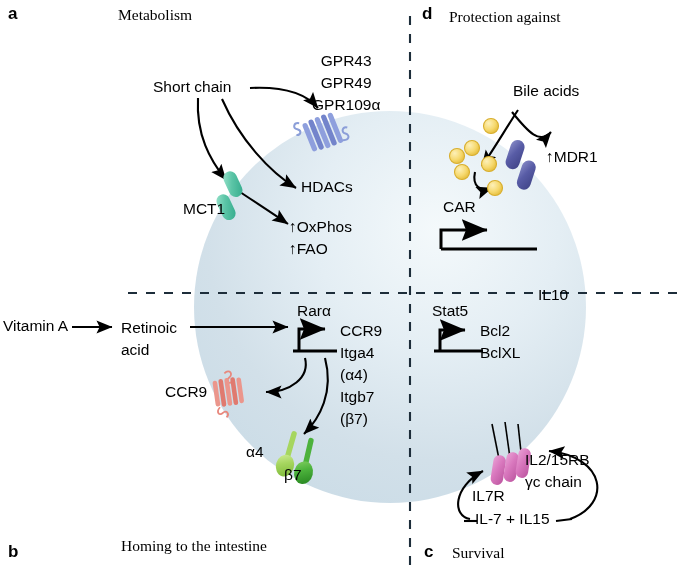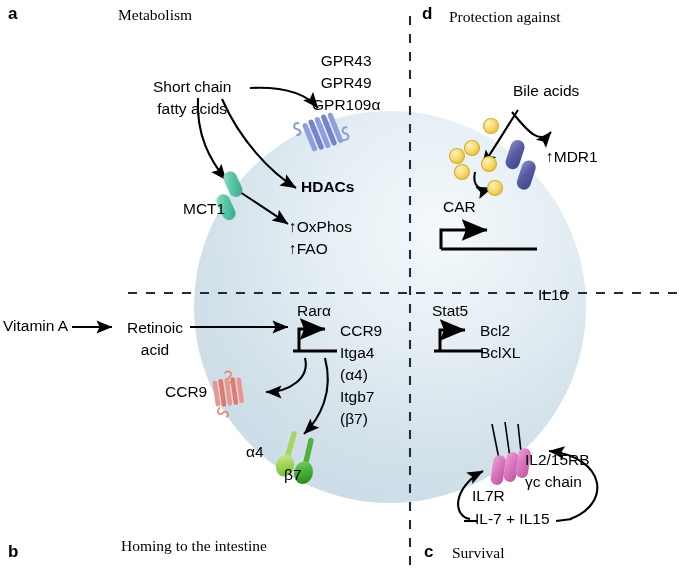--- a/index.html
+++ b/index.html
@@ -187,49 +187,48 @@
     <path d="M464,521 L477,521" fill="none" stroke="#000" stroke-width="2.1"></path>
     <path d="M556,521 L572,519" fill="none" stroke="#000" stroke-width="2.1"></path>
 
   </svg>
 
   <div style="position:absolute;left:8px;top:4px;" class="panel-letter">a</div>
   <div style="position:absolute;left:118px;top:6px;" class="panel-title">Metabolism</div>
 
   <div style="position:absolute;left:153px;top:76px;text-align:center;line-height:22px;">
     <div class="lbl">Short chain</div>
-    <div class="lbl">fatty acids</div>
   </div>
 
   <div style="position:absolute;left:312px;top:50px;text-align:center;line-height:22px;">
     <div class="lbl">GPR43</div>
     <div class="lbl">GPR49</div>
     <div class="lbl">GPR109α</div>
   </div>
 
   <div style="position:absolute;left:183px;top:200px;" class="lbl">MCT1</div>
-  <div style="position:absolute;left:301px;top:178px;font-weight:bold;" class="lbl">HDACs</div>
+  <div style="position:absolute;left:301px;top:178px;" class="lbl">HDACs</div>
   <div style="position:absolute;left:289px;top:218px;" class="lbl">↑OxPhos</div>
   <div style="position:absolute;left:289px;top:240px;" class="lbl">↑FAO</div>
 
   <div style="position:absolute;left:422px;top:4px;" class="panel-letter">d</div>
   <div style="position:absolute;left:449px;top:6px;line-height:21px;">
     <div class="panel-title">Protection against</div>
   </div>
 
   <div style="position:absolute;left:513px;top:82px;" class="lbl">Bile acids</div>
   <div style="position:absolute;left:546px;top:148px;" class="lbl">↑MDR1</div>
   <div style="position:absolute;left:443px;top:198px;" class="lbl">CAR</div>
   <div style="position:absolute;left:538px;top:238px;margin-top:48px;" class="lbl">IL10</div>
 
   <div style="position:absolute;left:8px;top:542px;" class="panel-letter">b</div>
   <div style="position:absolute;left:121px;top:537px;" class="panel-title">Homing to the intestine</div>
 
   <div style="position:absolute;left:3px;top:317px;" class="lbl">Vitamin A</div>
-  <div style="position:absolute;left:121px;top:317px;text-align:center;line-height:22px;width:68px;">
+  <div style="position:absolute;left:121px;top:317px;text-align:left;line-height:22px;width:68px;">
     <div class="lbl">Retinoic</div>
     <div class="lbl">acid</div>
   </div>
 
   <div style="position:absolute;left:297px;top:302px;" class="lbl">Rarα</div>
 
   <div style="position:absolute;left:340px;top:320px;line-height:22px;">
     <div class="lbl">CCR9</div>
     <div class="lbl">Itga4</div>
     <div class="lbl">(α4)</div>

